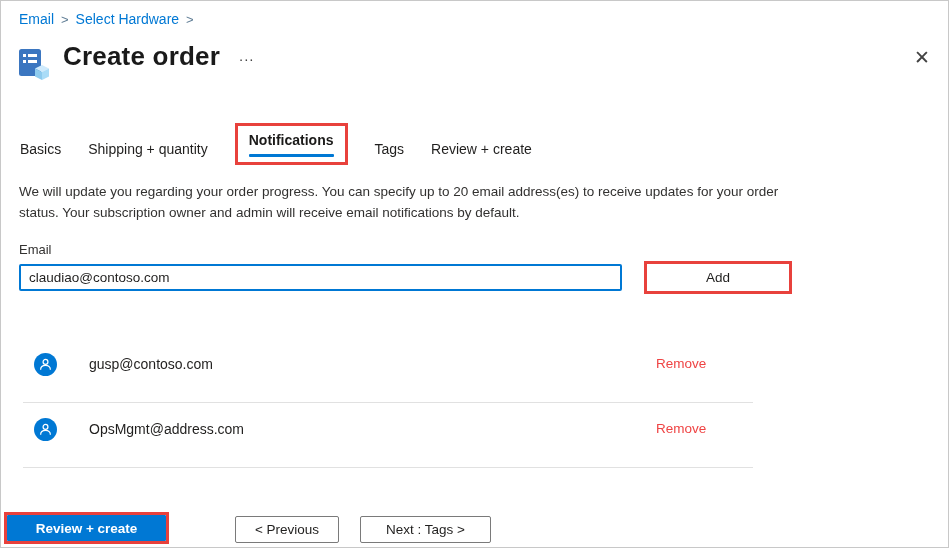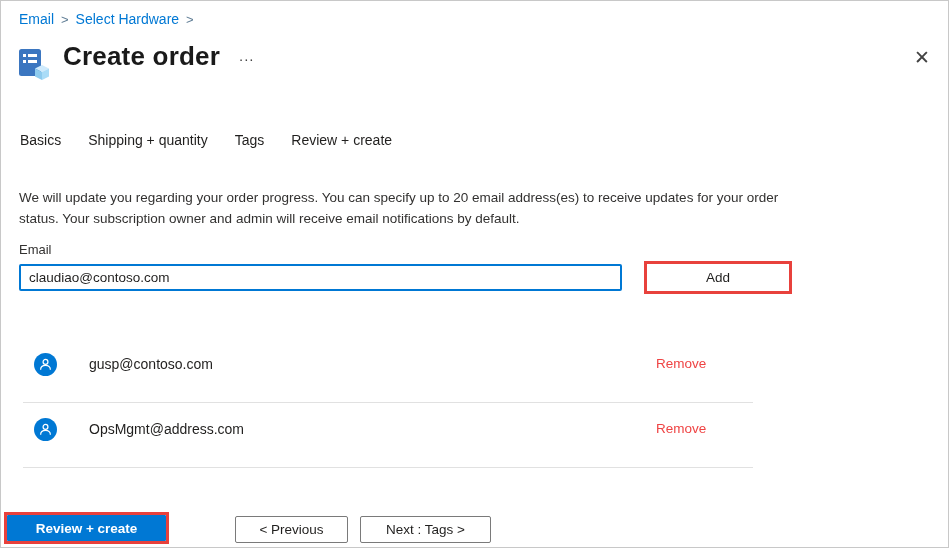--- a/index.html
+++ b/index.html
@@ -22,21 +22,21 @@
   .close-btn { position:absolute; right:12px; top:44px; font-size:19px; color:#424242; cursor:pointer; font-weight:normal; line-height:22px; padding:2px 6px; }
 
   
   .tabs { position:absolute; left:19px; top:122px; display:flex; align-items:center; gap:27px; font-size:14px; }
   .tab { padding-top:9px; color:#201f1e; cursor:pointer; white-space:nowrap; }
   .tab-active-wrap { border:3px solid #e8413c; padding:6px 11px 5px 11px; margin-top:0; cursor:pointer; }
   .tab-active-label { font-weight:bold; color:#1b1a19; white-space:nowrap; display:block; }
   .tab-underline { height:3px; background:#0078d4; margin-top:6px; border-radius:1px; }
 
   
-  .description { position:absolute; left:18px; top:180px; width:778px; font-size:13.5px; line-height:21px; color:#323130;margin-top:6px; }
+  .description { position:absolute; left:18px; top:180px; width:778px; font-size:13.5px; line-height:21px; color:#323130; }
 
   
   .email-label { position:absolute; left:18px; top:241px; font-size:13px; color:#323130; }
   .email-input {
     position:absolute; left:18px; top:263px; width:603px; height:27px;
     border:2px solid #0078d4; border-radius:2px; padding:0 8px;
     font-size:13.5px; color:#201f1e; font-family:"Liberation Sans", sans-serif; outline:none; background:#fff;
   }
   .add-annotation { position:absolute; left:643px; top:260px; border:3px solid #e8413c; }
   .add-btn {
@@ -57,21 +57,21 @@
   .review-annotation { position:absolute; left:3px; top:511px; border:3px solid #e8413c; }
   .review-btn {
     width:159px; height:26px; background:#0078d4; border:none; border-radius:1px;
     color:#ffffff; font-weight:bold; font-size:13.5px; cursor:pointer; font-family:"Liberation Sans", sans-serif;
   }
   .sec-btn {
     position:absolute; top:515px; height:27px; background:#ffffff;
     border:1px solid #7a7a7a; border-radius:2px; font-size:13.5px; color:#201f1e;
     cursor:pointer; font-family:"Liberation Sans", sans-serif;
   }
-  .prev-btn { left:234px; width:113px; }
+  .prev-btn { left:234px; width:104px; }
   .next-btn { left:359px; width:131px; }
 </style>
 </head>
 <body>
 
 <div class="screen">
 
   <nav class="breadcrumb">
     <a>Email</a><span class="crumb-sep">&gt;</span><a>Select Hardware</a><span class="crumb-sep">&gt;</span>
   </nav>
@@ -90,20 +90,24 @@
       </g>
     </svg>
   </span>
   <h1 class="page-title">Create order</h1>
   <span class="title-ellipsis">...</span>
   <span class="close-btn">✕</span>
 
   <div class="tabs">
     <span class="tab">Basics</span>
     <span class="tab">Shipping + quantity</span>
+    <span class="tab-active-wrap">
+      <span class="tab-active-label">Notifications</span>
+      <span class="tab-underline" style="display:block"></span>
+    </span>
     <span class="tab">Tags</span>
     <span class="tab">Review + create</span>
   </div>
 
   <p class="description">We will update you regarding your order progress. You can specify up to 20 email address(es) to receive updates for your order status. Your subscription owner and admin will receive email notifications by default.</p>
 
   <label class="email-label">Email</label>
   <input class="email-input" type="text" value="claudiao@contoso.com" style="">
   <span class="add-annotation">
     <button class="add-btn">Add</button>

